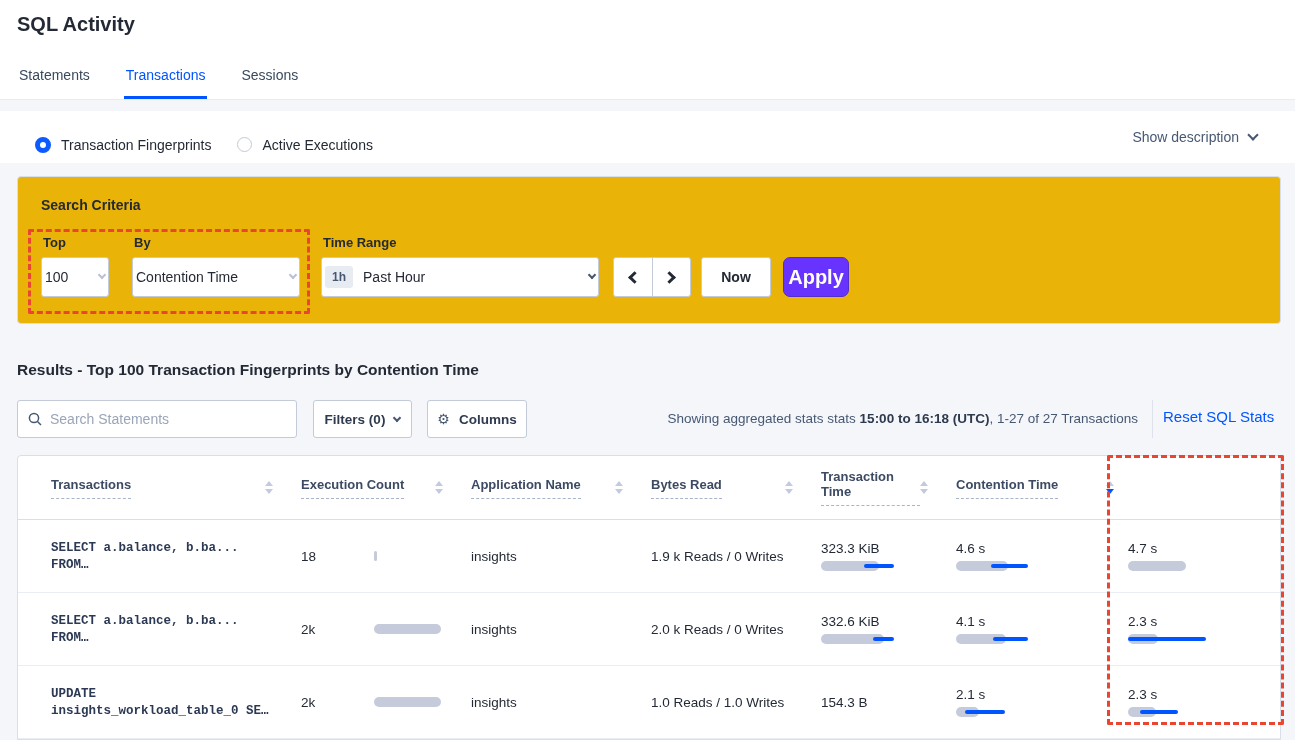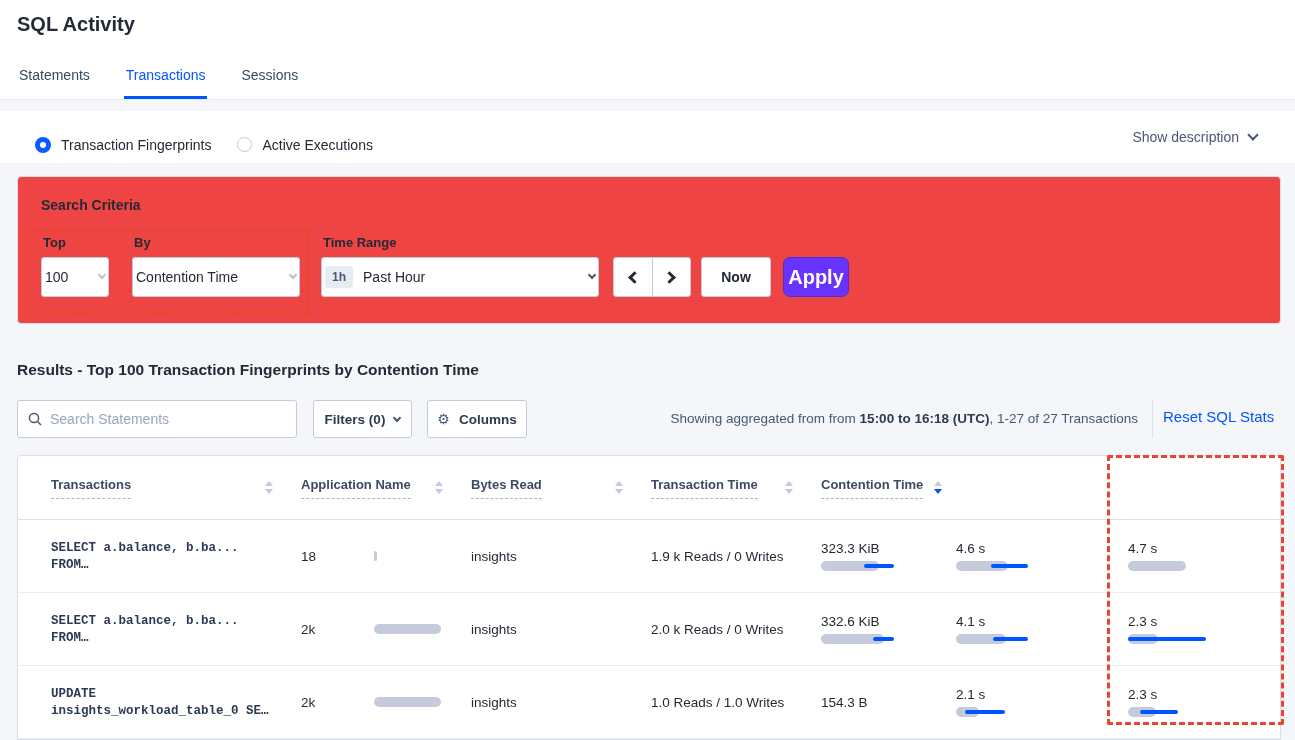--- a/index.html
+++ b/index.html
@@ -23,21 +23,21 @@
   .radio-group { display:flex; align-items:center; gap:26px; }
   .radio-opt { display:flex; align-items:center; gap:10px; font-size:14px; color:#242a35; cursor:pointer;margin-top:15px; }
   .radio-on  { width:16px; height:16px; border-radius:50%; background:#fff; border:5px solid #0b5bff; flex:none; }
   .radio-off { width:15px; height:15px; border-radius:50%; background:#fff; border:1px solid #c3cad8; flex:none; }
   .show-desc { display:flex; align-items:center; gap:10px; font-size:14px; color:#475872; cursor:pointer; }
   .chev { width:8px; height:8px; border-right:2px solid #475872; border-bottom:2px solid #475872; transform:rotate(45deg); margin-top:-4px; }
   .chev.light { border-color:#b9c1d2; }
   .chev.small { width:6px; height:6px; }
 
   
-  .criteria-card { position:absolute; left:17px; top:176px; width:1264px; height:148px; background:#ef4444;
+  .criteria-card { position:absolute; left:17px; top:176px; width:1264px; height:148px; background:#eab308;
     border:1px solid #d9dfe9; border-radius:4px; }
   .sc-title { position:absolute; left:23px; top:20px; font-size:14px; font-weight:bold; color:#242a35; }
   .field-label { position:absolute; top:58px; font-size:13px; font-weight:bold; color:#242a35; }
   .lbl-top { left:25px; } .lbl-by { left:116px; } .lbl-time { left:305px; }
   .select { position:absolute; top:80px; height:40px; background:#fff; border:1px solid #c3cad8; border-radius:3px;
     display:flex; align-items:center; justify-content:space-between; padding:0 3px; font-size:14px; color:#242a35; cursor:pointer; }
   .sel-top { left:23px; width:68px; }
   .sel-by { left:114px; width:168px; }
   .sel-time { left:303px; width:278px; }
   .time-badge { background:#e7ecf3; color:#475872; font-size:12px; font-weight:bold; border-radius:3px; padding:4px 7px; margin-right:10px; }
@@ -172,28 +172,35 @@
     <input type="text" placeholder="Search Statements" style="">
   </div>
   <div class="ctl-btn btn-filters">
     <span>Filters (0)</span>
     <span class="chev small" style="margin-top:-3px;"></span>
   </div>
   <div class="ctl-btn btn-columns">
     <span class="gear">⚙</span>
     <span>Columns</span>
   </div>
-  <div class="stats"><span>Showing aggregated from from </span><b>15:00 to 16:18 (UTC)</b><span>, 1-27 of 27 Transactions</span></div>
+  <div class="stats"><span>Showing aggregated stats stats </span><b>15:00 to 16:18 (UTC)</b><span>, 1-27 of 27 Transactions</span></div>
   <div class="vdivider"></div>
   <div class="reset-link">Reset SQL Stats</div>
 
   <section class="table-card">
     <div class="tgrid thead">
         <div class="th">
           <span class="th-label">Transactions</span>
+          <span class="sort">
+            <i class="tri up"></i>
+            <i class="tri down "></i>
+          </span>
+        </div>
+        <div class="th">
+          <span class="th-label">Execution Count</span>
           <span class="sort">
             <i class="tri up"></i>
             <i class="tri down "></i>
           </span>
         </div>
         <div class="th">
           <span class="th-label">Application Name</span>
           <span class="sort">
             <i class="tri up"></i>
             <i class="tri down "></i>

